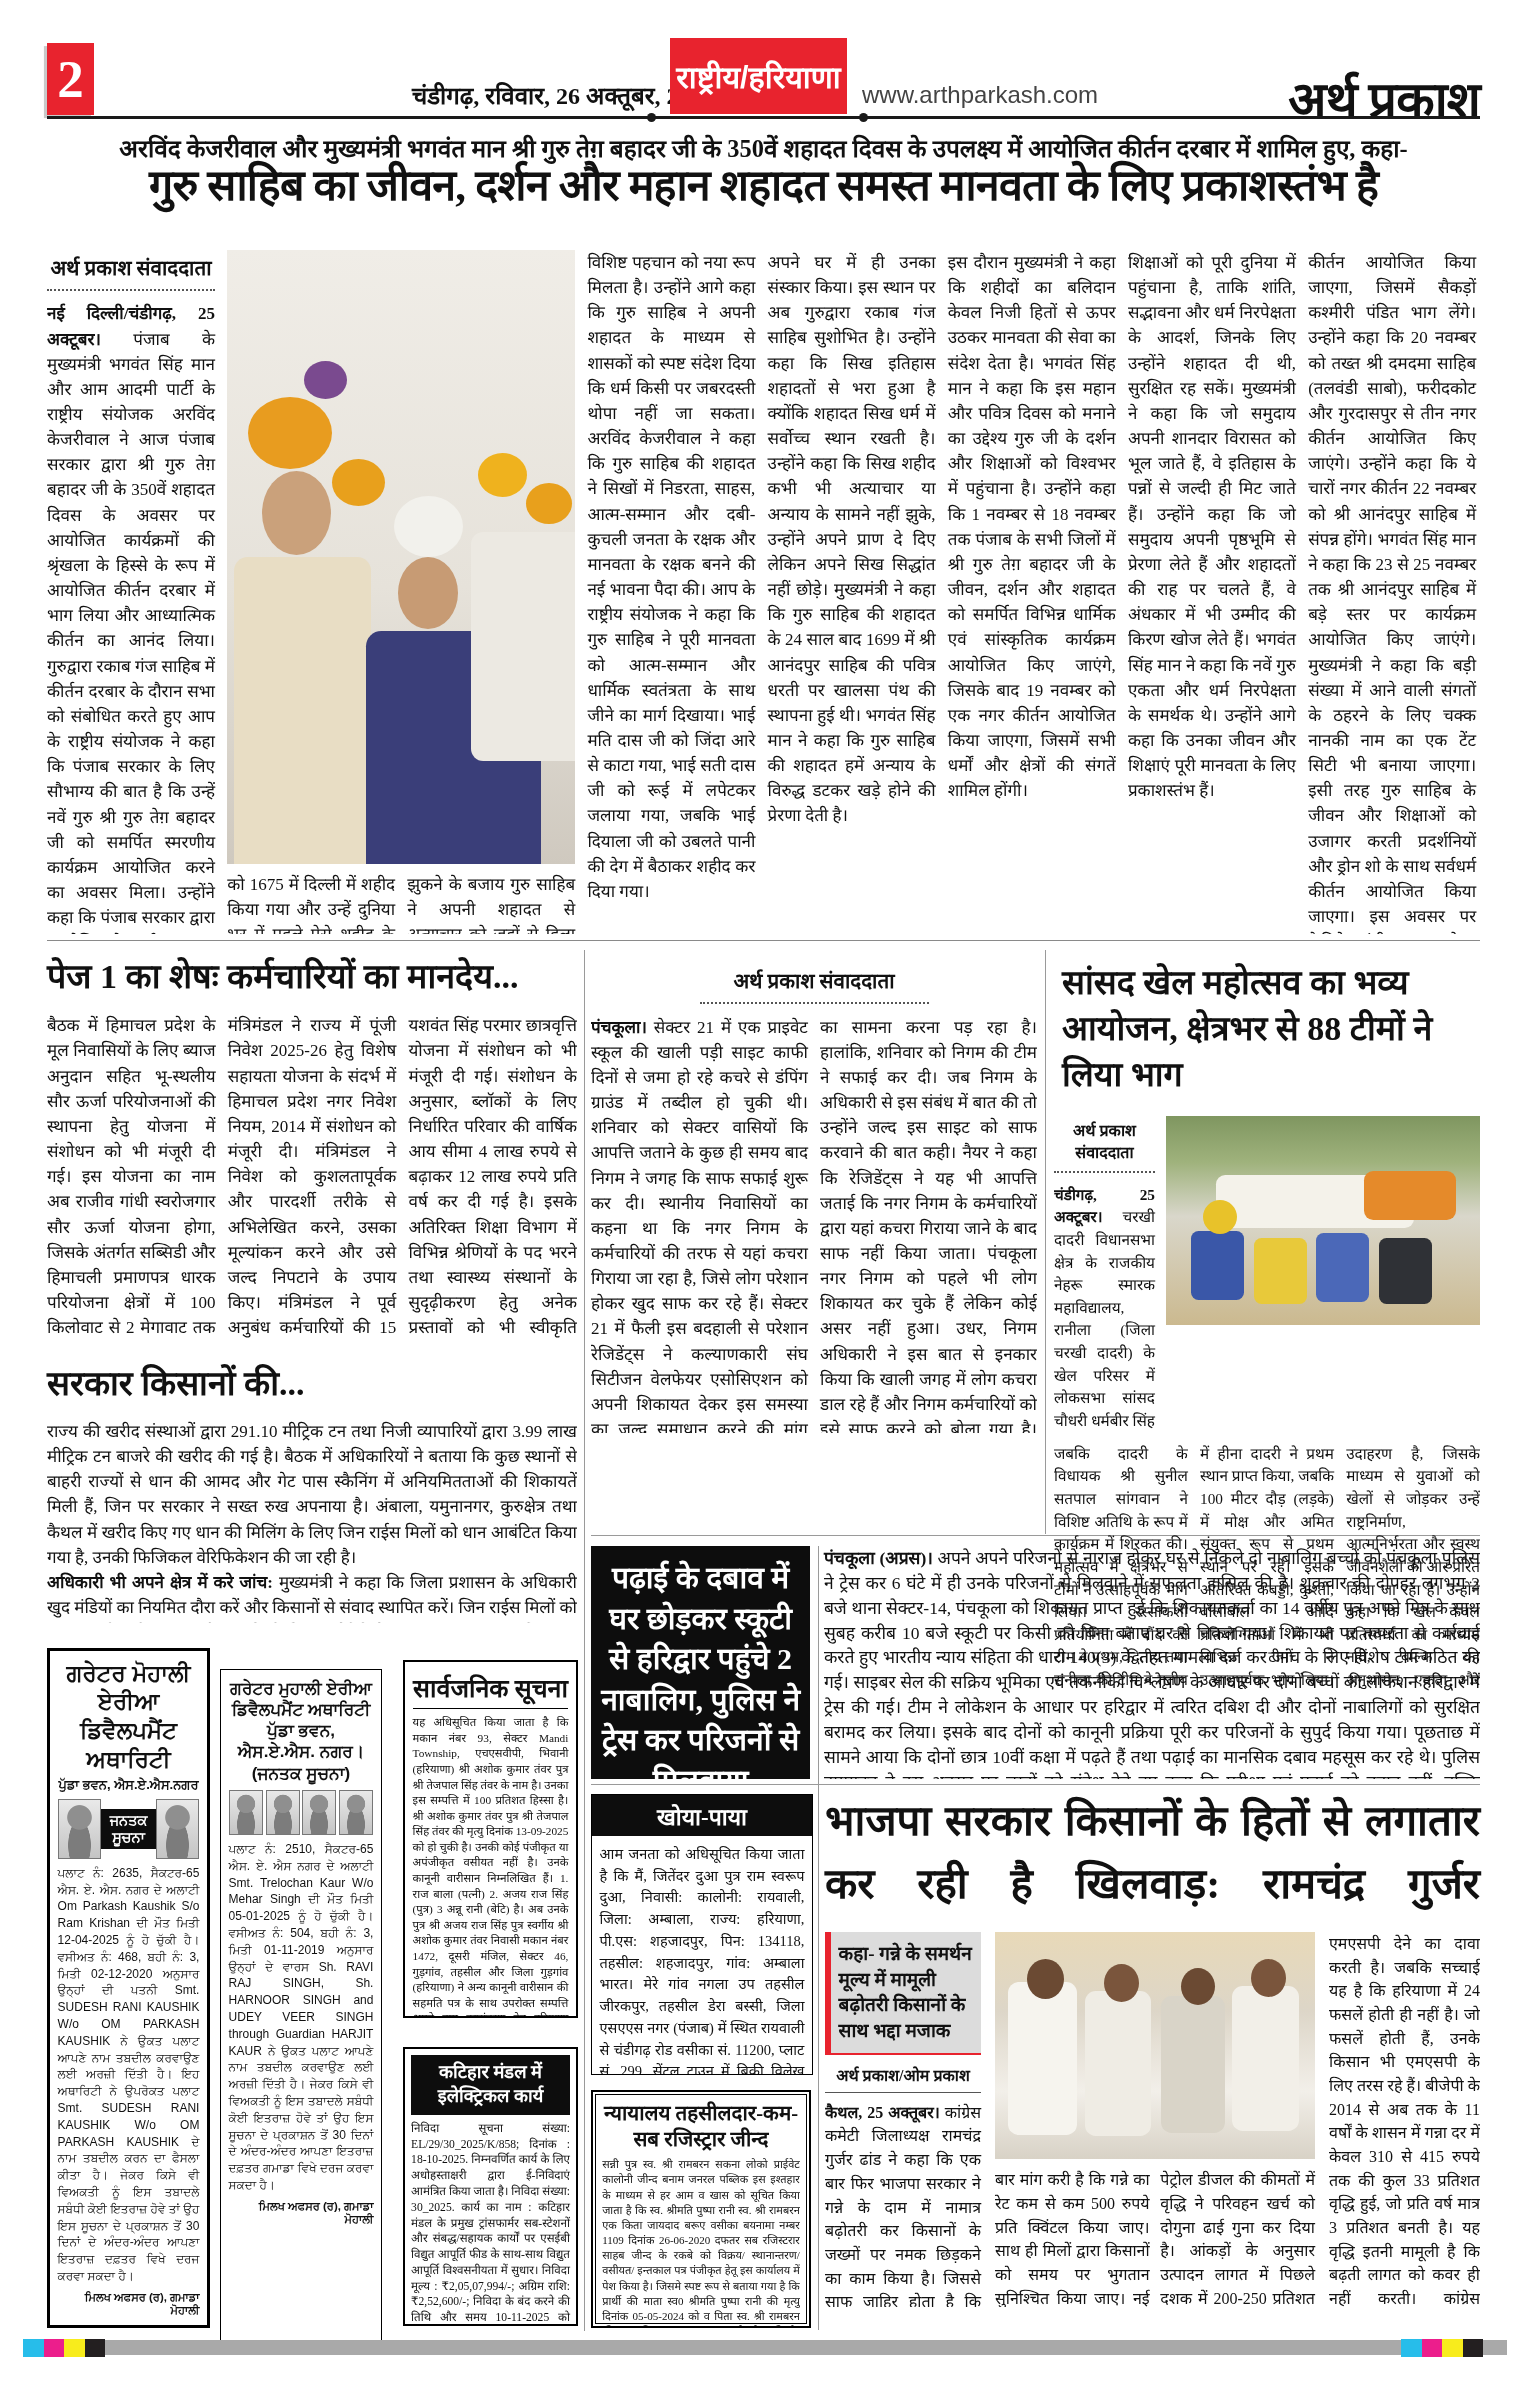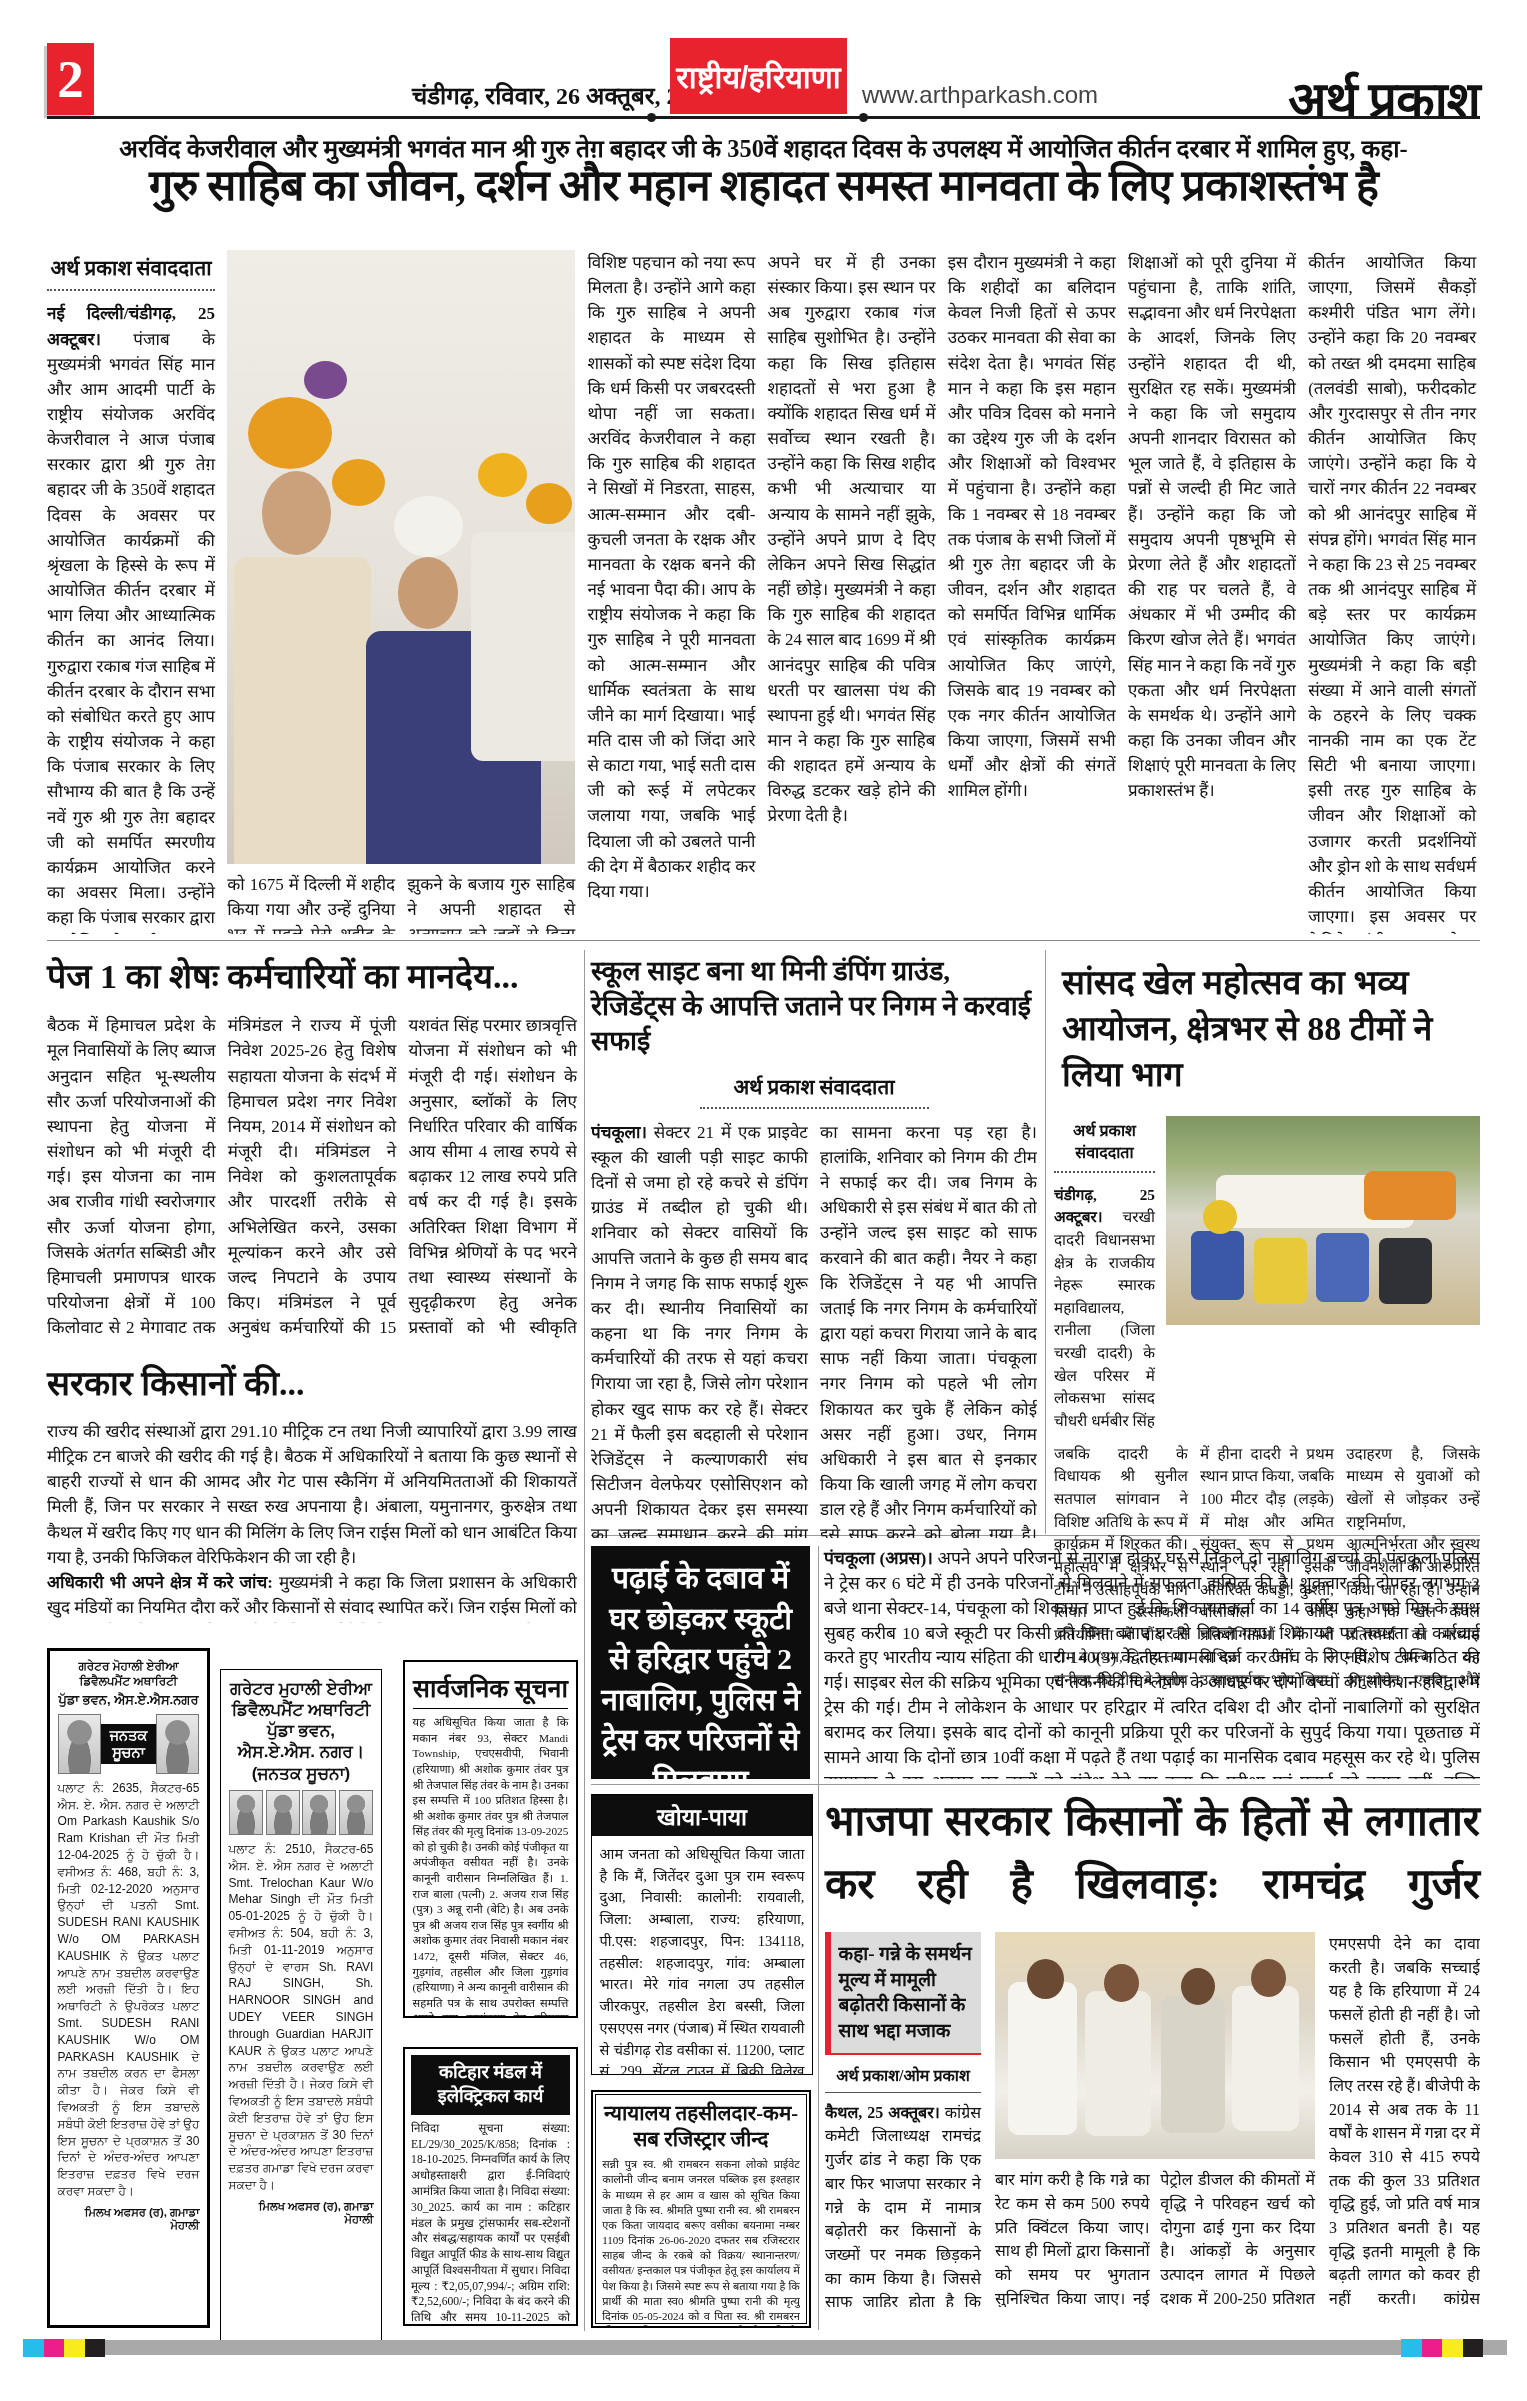--- a/index.html
+++ b/index.html
@@ -84,21 +84,21 @@
   .g-c1 .btxt,.g-mid .btxt,.g-c4 .btxt{font-size:16px;}
   .g-mid{flex:0 0 320px;}
   .g-photo{height:227px;background:linear-gradient(180deg,#e8d9b8 0%,#ddd6c8 35%,#f2efe9 70%,#d8d2c6 100%);}
   .g-under{display:flex;gap:10.7px;margin-top:9.2px;}
   .g-under p{flex:1;}
   .g-c4{flex:1;}
   
   .ad{position:absolute;box-sizing:border-box;background:#fff;font-family:"Liberation Sans","DejaVu Sans",sans-serif;}
   .ad1{left:47px;top:1648px;width:163px;height:680px;border:3.8px solid #000;padding:7.6px;}
   .ad2{left:220px;top:1648px;width:162px;height:680px;border:1.5px solid #000;padding:7.6px;margin-top:21px;}
-  .ad .t{font-size:12px;font-weight:800;text-align:center;line-height:1.25;}
+  .ad .t{font-size:23px;font-weight:800;text-align:center;line-height:1.25;}
   .ad .s{font-size:13px;font-weight:700;text-align:center;margin-top:3.1px;}
   .ad .badge{display:block;width:70%;margin:7.6px auto;background:#0d0d0d;color:#fff;
              font-size:14.5px;font-weight:700;text-align:center;padding:3.1px 0;}
   .prow{display:flex;justify-content:space-between;margin:6.1px 0;}
   .portrait{width:47px;height:58px;border:0.8px solid #777;
             background:radial-gradient(circle at 50% 30%,#8f8f8f 0 26%,transparent 28%),
                        radial-gradient(ellipse at 50% 78%,#7c7c7c 0 38%,transparent 40%),
                        linear-gradient(#e9e9e9,#c4c4c4);}
   .portrait.sm{width:32px;height:43px;}
   .ad .bd{font-size:12px;line-height:1.4;text-align:justify;}
@@ -198,21 +198,20 @@
         </div>
     </div>
     <h2 class="sark-head">सरकार किसानों की...</h2>
     <div class="wide">
       <p class="btxt">राज्य की खरीद संस्थाओं द्वारा 291.10 मीट्रिक टन तथा निजी व्यापारियों द्वारा 3.99 लाख मीट्रिक टन बाजरे की खरीद की गई है। बैठक में अधिकारियों ने बताया कि कुछ स्थानों से बाहरी राज्यों से धान की आमद और गेट पास स्कैनिंग में अनियमितताओं की शिकायतें मिली हैं, जिन पर सरकार ने सख्त रुख अपनाया है। अंबाला, यमुनानगर, कुरुक्षेत्र तथा कैथल में खरीद किए गए धान की मिलिंग के लिए जिन राईस मिलों को धान आबंटित किया गया है, उनकी फिजिकल वेरिफिकेशन की जा रही है।</p>
       <p class="btxt"><b class="dl">अधिकारी भी अपने क्षेत्र में करे जांच:</b> <span>मुख्यमंत्री ने कहा कि जिला प्रशासन के अधिकारी खुद मंडियों का नियमित दौरा करें और किसानों से संवाद स्थापित करें। जिन राईस मिलों को धान आबंटित किया गया है, उनकी फिजिकल वेरिफिकेशन समय समय पर की जाए। उन्होंने कहा कि किसी भी स्तर पर लापरवाही या भ्रष्टाचार पाए जाने पर तुरंत सख्त कार्रवाई की जाएगी। बैठक के दौरान मुख्य सचिव अनुराग रस्तोगी, मुख्यमंत्री के मुख्य प्रधान सचिव राजेश खुल्लर, गृह विभाग की अतिरिक्त मुख्य सचिव डॉ सुमिता मिश्रा, मुख्यमंत्री के प्रधान सचिव, डीजीपी ओपी सिंह, मुख्यमंत्री के अतिरिक्त प्रधान सचिव डॉ. साकेत कुमार, खाद्य नागरिक आपूर्ति एवं उपभोक्ता मामले विभाग के निदेशक अंशज सिंह सहित अन्य उच्च अधिकारी मौजूद रहे।</span></p>
     </div>
   </div>
 
   <div class="sec-mid">
-    <h2>स्कूल साइट बना था मिनी डंपिंग ग्राउंड, रेजिडेंट्स के आपत्ति जताने पर निगम ने करवाई सफाई</h2>
     <div class="byline">अर्थ प्रकाश संवाददाता</div>
     <div class="cols2">
       <div class="c">
           <p class="btxt"><b class="dl">पंचकूला।</b> <span>सेक्टर 21 में एक प्राइवेट स्कूल की खाली पड़ी साइट काफी दिनों से जमा हो रहे कचरे से डंपिंग ग्राउंड में तब्दील हो चुकी थी। शनिवार को सेक्टर वासियों कि आपत्ति जताने के कुछ ही समय बाद निगम ने जगह कि साफ सफाई शुरू कर दी। स्थानीय निवासियों का कहना था कि नगर निगम के कर्मचारियों की तरफ से यहां कचरा गिराया जा रहा है, जिसे लोग परेशान होकर खुद साफ कर रहे हैं। सेक्टर 21 में फैली इस बदहाली से परेशान रेजिडेंट्स ने कल्याणकारी संघ सिटीजन वेलफेयर एसोसिएशन को अपनी शिकायत देकर इस समस्या का जल्द समाधान करने की मांग की। एसोसिएशन के अध्यक्ष एसके नैय्यर ने बताया कि सेक्टर 21 की मार्किट के सामने स्कूल की खाली पड़ी जमीन पर काफी दिनों से कचरा गिराया जा रहा। कचरे से उठती दुर्गंध से लोकल रेजिडेंट्स परेशान हैं। वहीं दिन भर कचरा भरा होने से दुकानदारों</span></p>
         </div>
       <div class="c">
           <p class="btxt">का सामना करना पड़ रहा है। हालांकि, शनिवार को निगम की टीम ने सफाई कर दी। जब निगम के अधिकारी से इस संबंध में बात की तो उन्होंने जल्द इस साइट को साफ करवाने की बात कही। नैयर ने कहा कि रेजिडेंट्स ने यह भी आपत्ति जताई कि नगर निगम के कर्मचारियों द्वारा यहां कचरा गिराया जाने के बाद साफ नहीं किया जाता। पंचकूला नगर निगम को पहले भी लोग शिकायत कर चुके हैं लेकिन कोई असर नहीं हुआ। उधर, निगम अधिकारी ने इस बात से इनकार किया कि खाली जगह में लोग कचरा डाल रहे हैं और निगम कर्मचारियों को इसे साफ करने को बोला गया है। बाद दोपहर को कचरा साफ किया जा रहा था। रेजिडेंट्स ने कहा कि स्कूल की खाली जगह के बारे कई बार लिख कर भी दिया गया। रेजिडेंट्स ने कहा कि प्रशासन की तरफ से स्वच्छता के कई बार दावे किए जाते हैं लेकिन इस सेक्टर की ओर झांकने वाला कोई नहीं है। दिनभर मवेशी गंदगी में मुंह मारते हैं।</p>
         </div>
     </div>
   </div>

